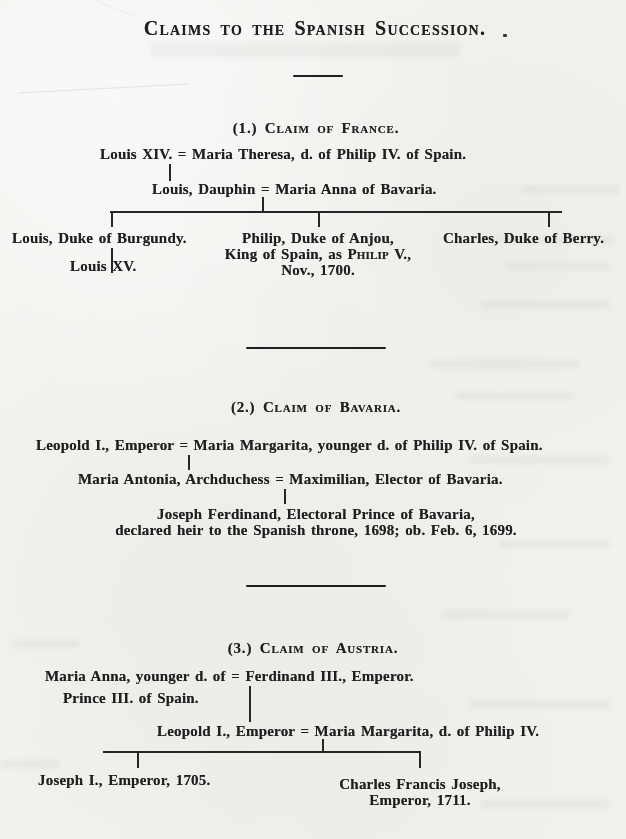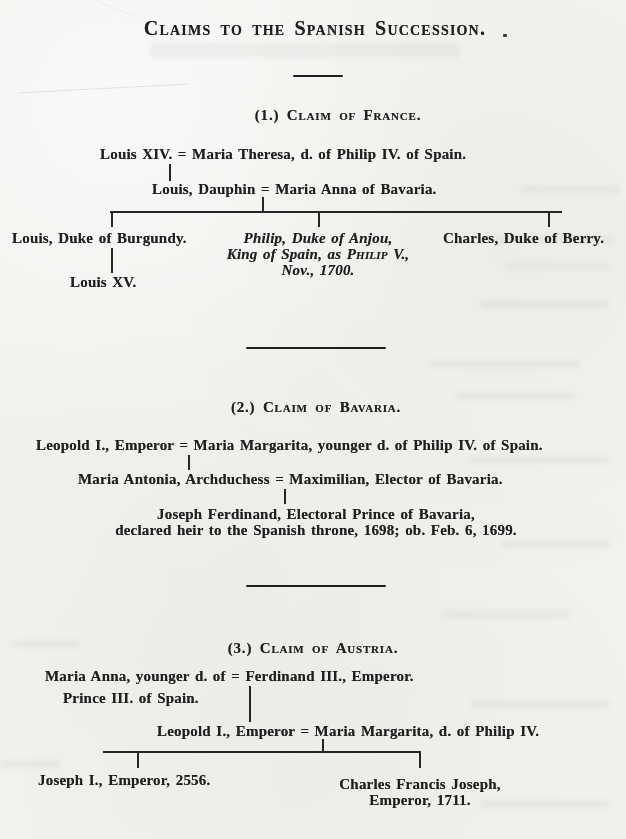--- a/index.html
+++ b/index.html
@@ -82,45 +82,45 @@
   <div class="bleed" style="left:500px;top:540px;width:110px;height:8px;"></div>
   <div class="bleed" style="left:440px;top:610px;width:130px;height:9px;"></div>
   <div class="bleed" style="left:10px;top:640px;width:70px;height:8px;"></div>
   <div class="bleed" style="left:470px;top:700px;width:140px;height:9px;"></div>
   <div class="bleed" style="left:0px;top:760px;width:60px;height:9px;"></div>
   <div class="bleed" style="left:480px;top:800px;width:130px;height:9px;"></div>
 
   <div class="page-title">Claims to the Spanish Succession.</div>
   <div class="rule" style="left:293px;top:75px;width:50px;"></div>
 
-  <div class="heading" style="left:316px;top:107px;margin-left:22px;">(1.) Claim of France.</div>
+  <div class="heading" style="left:316px;top:120px;">(1.) Claim of France.</div>
 
   <div class="node" style="left:100px;top:146px;">Louis XIV. = Maria Theresa, d. of Philip IV. of Spain.</div>
   <div class="vline" style="left:169px;top:164px;height:17px;"></div>
 
   <div class="node" style="left:152px;top:181px;">Louis, Dauphin = Maria Anna of Bavaria.</div>
   <div class="vline" style="left:262px;top:197px;height:14px;"></div>
 
   <div class="hline" style="left:110px;top:211px;width:452px;"></div>
   <div class="vline" style="left:111px;top:211px;height:16px;"></div>
   <div class="vline" style="left:318px;top:211px;height:16px;"></div>
   <div class="vline" style="left:548px;top:211px;height:16px;"></div>
 
   <div class="node" style="left:12px;top:230px;">Louis, Duke of Burgundy.</div>
 
-  <div class="node center-block" style="left:318px;top:230px;font-style:italic;">
+  <div class="node center-block" style="left:318px;top:230px;">
     <div>Philip, Duke of Anjou,</div>
     <div><span>King of Spain, as </span><span class="sc-run">Philip</span><span> V.,</span></div>
     <div>Nov., 1700.</div>
   </div>
 
   <div class="node" style="left:443px;top:230px;">Charles, Duke of Berry.</div>
 
   <div class="vline" style="left:111px;top:248px;height:25px;"></div>
-  <div class="node" style="left:70px;top:274px;text-align:right;">Louis XV.</div>
+  <div class="node" style="left:70px;top:258px;text-align:right;">Louis XV.</div>
 
   <div class="rule" style="left:246px;top:347px;width:140px;"></div>
 
   <div class="heading" style="left:316px;top:399px;">(2.) Claim of Bavaria.</div>
 
   <div class="node" style="left:36px;top:437px;">Leopold I., Emperor = Maria Margarita, younger d. of Philip IV. of Spain.</div>
   <div class="vline" style="left:188px;top:455px;height:15px;"></div>
 
   <div class="node" style="left:78px;top:471px;">Maria Antonia, Archduchess = Maximilian, Elector of Bavaria.</div>
   <div class="vline" style="left:284px;top:489px;height:15px;"></div>
@@ -138,20 +138,20 @@
   <div class="node" style="left:63px;top:690px;">Prince III. of Spain.</div>
   <div class="vline" style="left:249px;top:686px;height:36px;"></div>
 
   <div class="node" style="left:157px;top:723px;">Leopold I., Emperor = Maria Margarita, d. of Philip IV.</div>
   <div class="vline" style="left:322px;top:739px;height:12px;"></div>
 
   <div class="hline" style="left:103px;top:751px;width:318px;"></div>
   <div class="vline" style="left:137px;top:751px;height:17px;"></div>
   <div class="vline" style="left:419px;top:751px;height:17px;"></div>
 
-  <div class="node" style="left:38px;top:772px;">Joseph I., Emperor, 2556.</div>
+  <div class="node" style="left:38px;top:772px;">Joseph I., Emperor, 1705.</div>
 
   <div class="node center-block" style="left:420px;top:776px;">
     <div>Charles Francis Joseph,</div>
     <div>Emperor, 1711.</div>
   </div>
 
 </div>
 
 </body></html>

